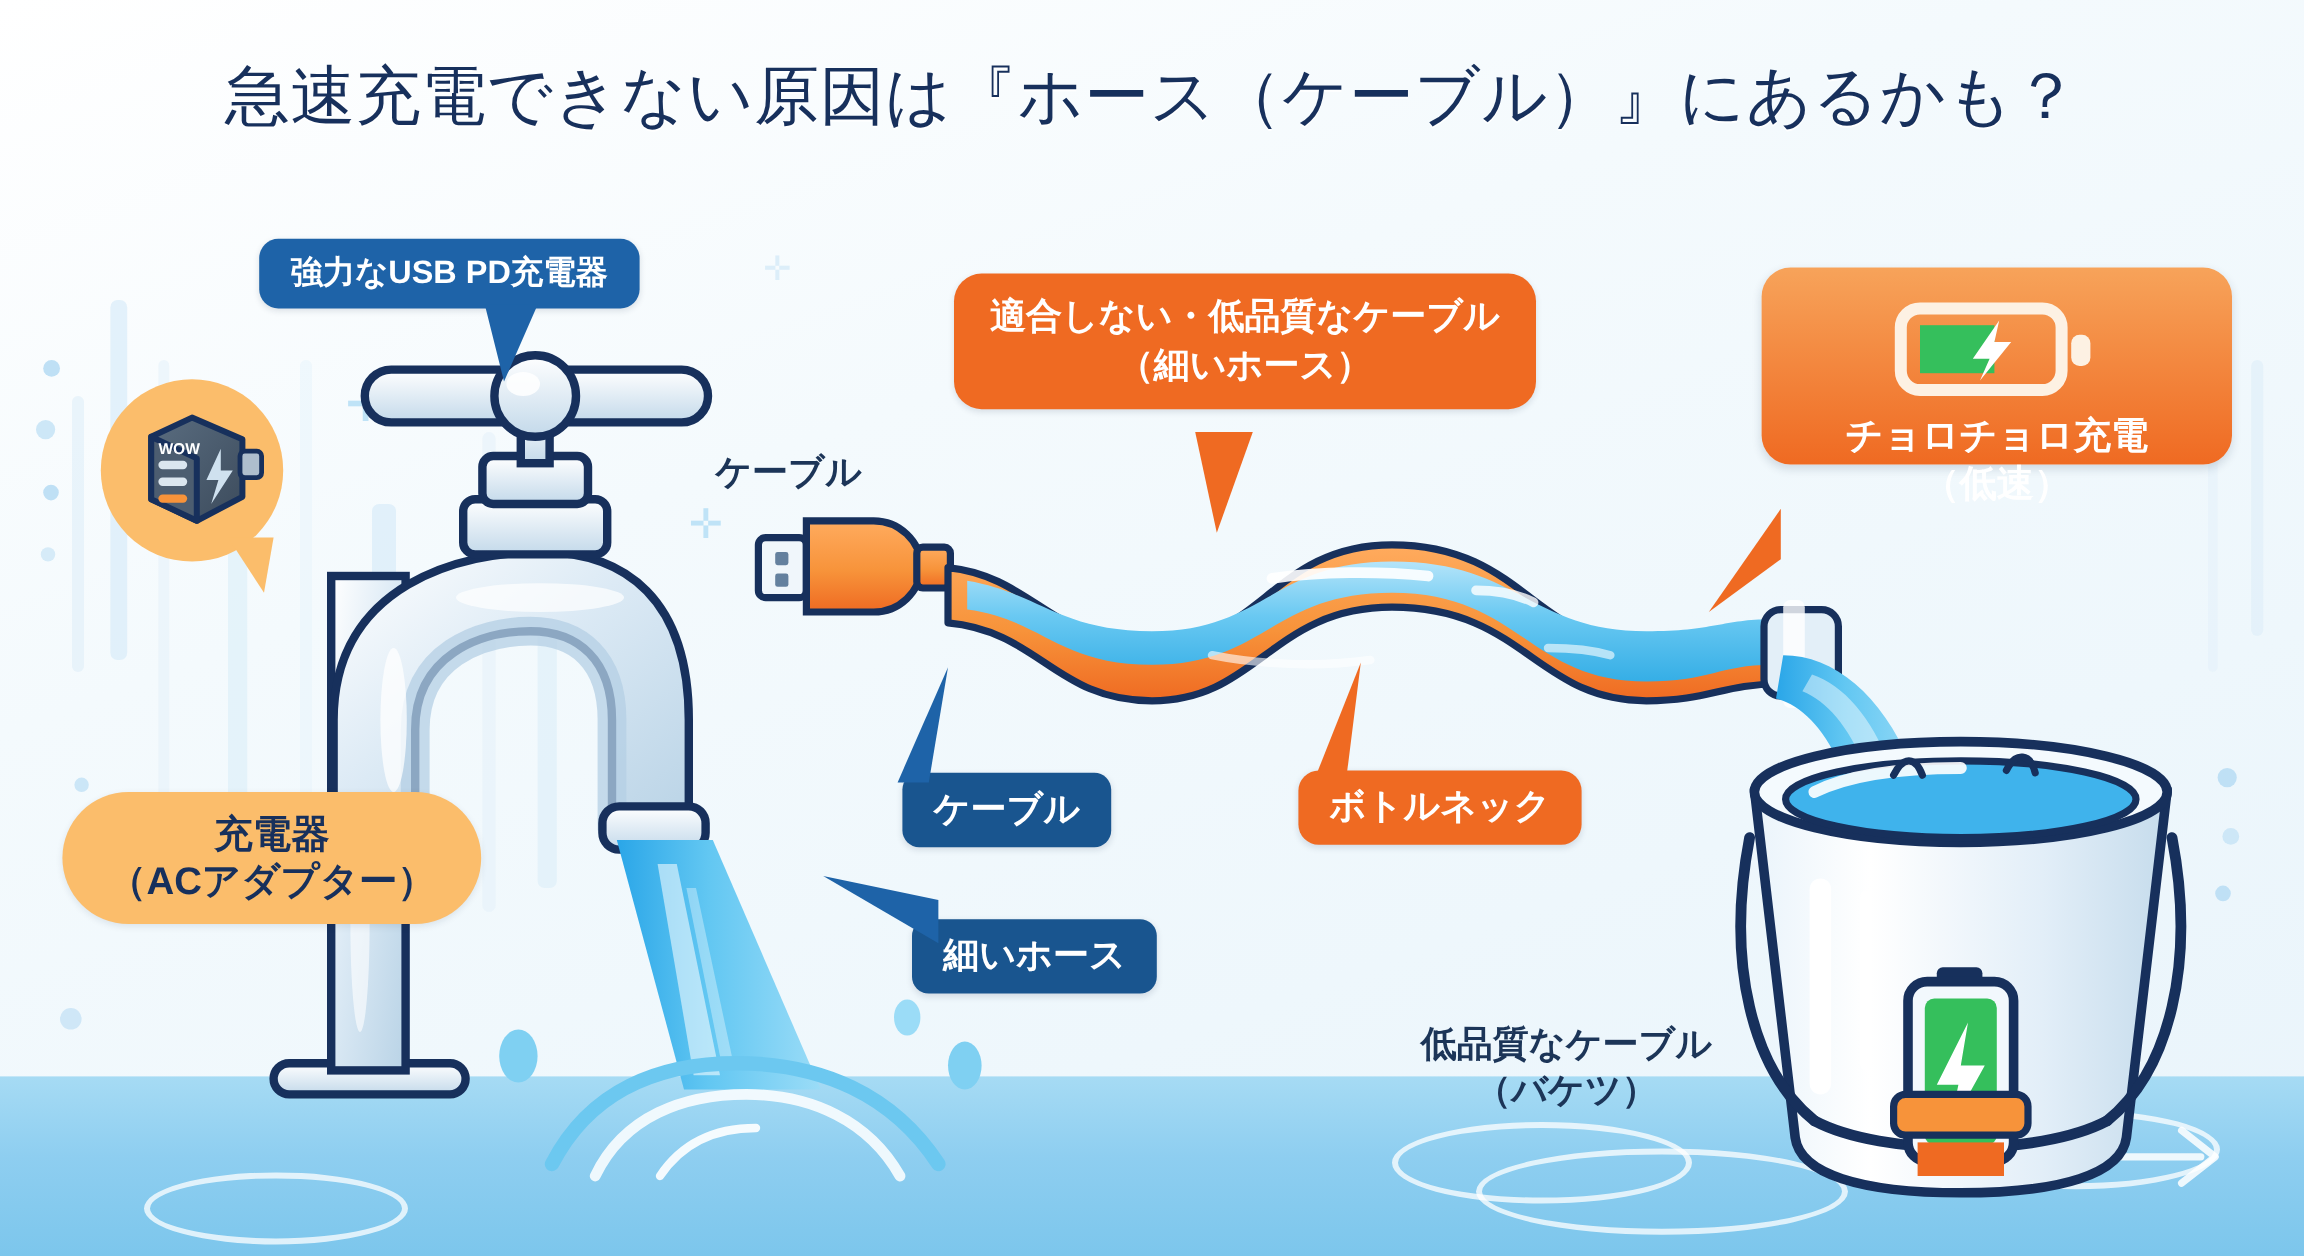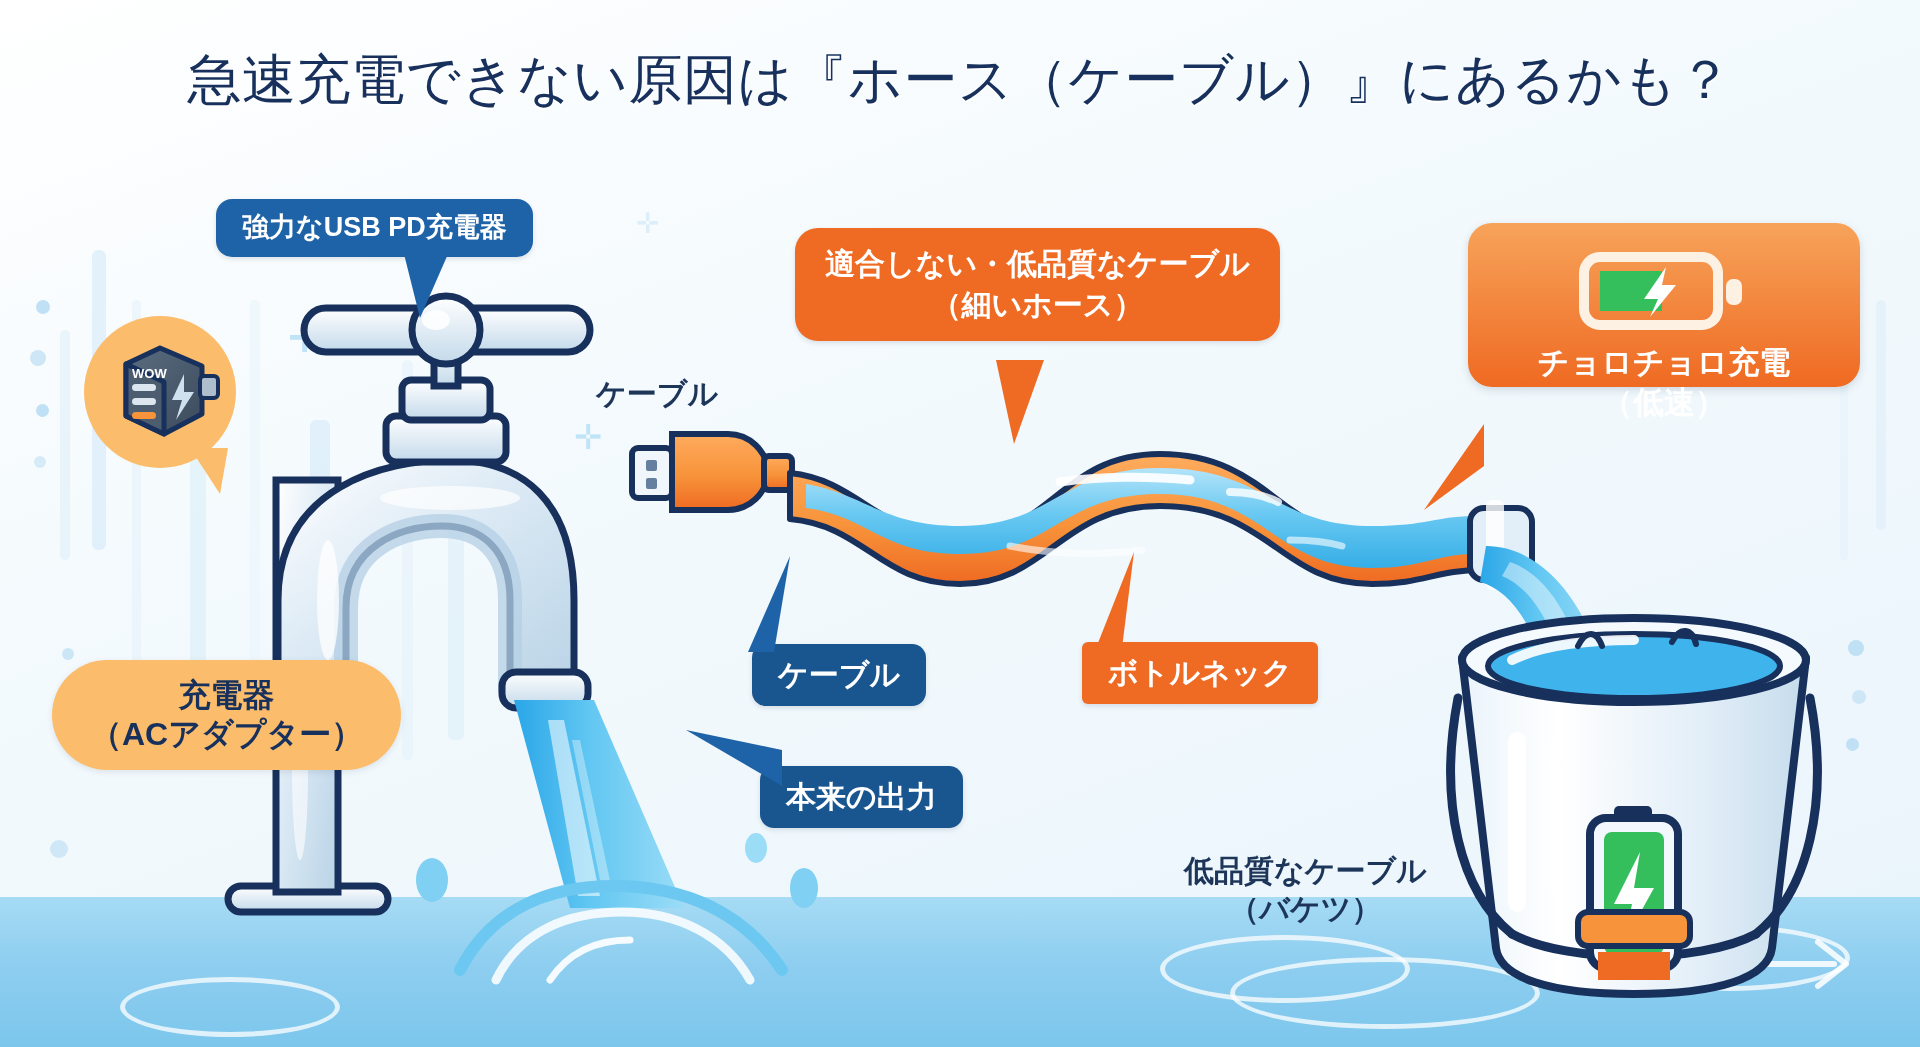--- a/index.html
+++ b/index.html
@@ -264,26 +264,26 @@
 （細いホース）</div>
   <svg style="position:absolute;left:990px;top:360px;width:80px;height:90px;">
     <path d="M6 0 L54 0 L24 84 Z" fill="#ef6a22"></path>
   </svg>
 
   <div class="label blue-d" style="left:752px;top:644px;font-size:30px;border-radius:14px;padding:12px 26px;">ケーブル</div>
   <svg style="position:absolute;left:728px;top:556px;width:80px;height:100px;">
     <path d="M20 96 L46 96 L62 0 Z" fill="#1e63a8"></path>
   </svg>
 
-  <div class="label blue-d" style="left:760px;top:766px;font-size:30px;border-radius:14px;padding:12px 26px;">本来の出力</div>
+  <div class="label blue-d" style="left:760px;top:766px;font-size:30px;border-radius:14px;padding:12px 26px;">細いホース</div>
   <svg style="position:absolute;left:686px;top:700px;width:110px;height:100px;">
     <path d="M96 50 L96 86 L0 30 Z" fill="#1e63a8"></path>
   </svg>
 
-  <div class="label orange" style="left:1082px;top:642px;font-size:30px;border-radius:6px;padding:12px 26px;">ボトルネック</div>
+  <div class="label orange" style="left:1082px;top:642px;font-size:30px;border-radius:17px;padding:12px 26px;">ボトルネック</div>
   <svg style="position:absolute;left:1074px;top:552px;width:80px;height:100px;">
     <path d="M22 96 L48 96 L60 0 Z" fill="#ef6a22"></path>
   </svg>
 
   <div class="card" style="left:1468px;top:223px;width:392px;height:164px;">
     <svg style="margin:26px auto 0;width:168px;height:84px;" viewBox="0 0 168 84">
       <rect x="4" y="8" width="134" height="68" rx="16" fill="none" stroke="#fdf1e3" stroke-width="10"></rect>
       <rect x="146" y="30" width="16" height="26" rx="7" fill="#fdf1e3"></rect>
       <rect x="20" y="22" width="62" height="40" fill="#35bf5c"></rect>
       <path d="M86 18 L64 50 L78 50 L70 68 L96 36 L82 36 Z" fill="#ffffff"></path>

